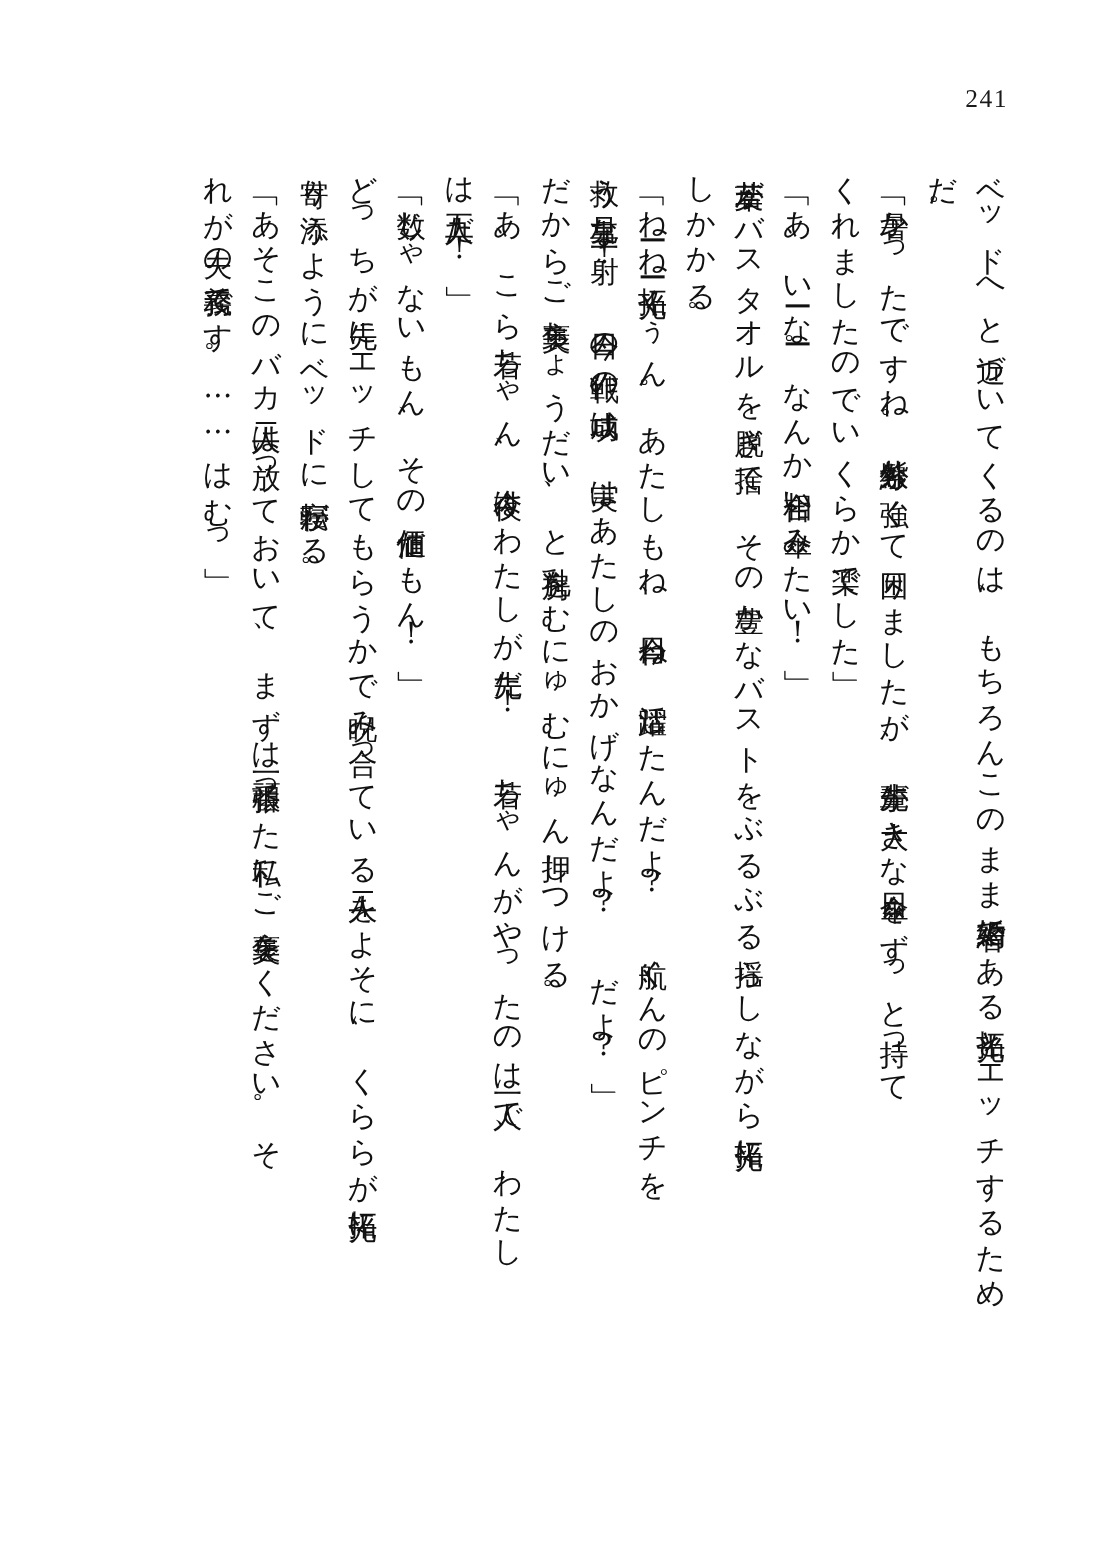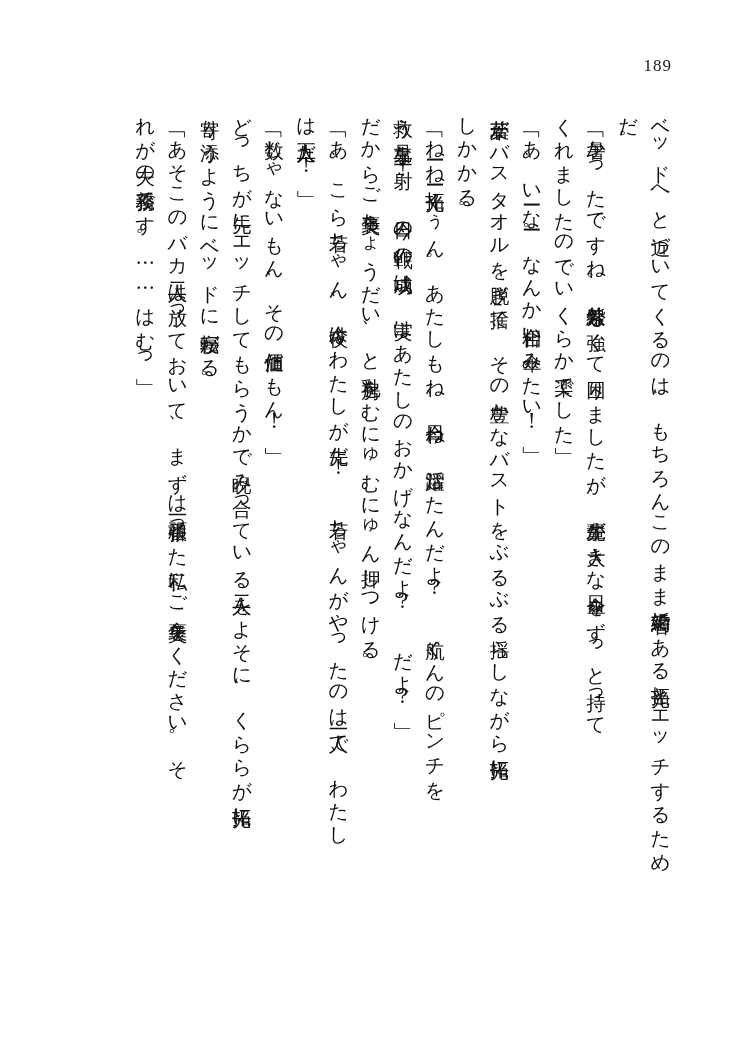--- a/index.html
+++ b/index.html
@@ -56,21 +56,21 @@
   }
   .vline.indent {
     padding-top: 21px;
   }
 </style>
 </head>
 <body>
 
 <div class="page">
 
-  <div class="page-number">189</div>
+  <div class="page-number">241</div>
 
   <div class="text-body">
     <div class="vline">ベッドへと近づいてくるのは、もちろんこのまま婚約者である拓光とエッチするため</div>
     <div class="vline">だ。</div>
     <div class="vline indent">「暑かったですね。紫外線も強くて困りましたが、先輩が大きな日傘をずっと持って</div>
     <div class="vline">くれましたのでいくらか楽でした」</div>
     <div class="vline indent">「あ、いーなー。なんか相合い傘みたい!」</div>
     <div class="vline">若葉がバスタオルを脱ぎ捨て、その豊かなバストをぶるぶる揺らしながら拓光に</div>
     <div class="vline">しかかる。</div>
     <div class="vline indent">「ねーねー拓光くぅん。あたしもね、今日ね、活躍したんだよ? 航くんのピンチを</div>

